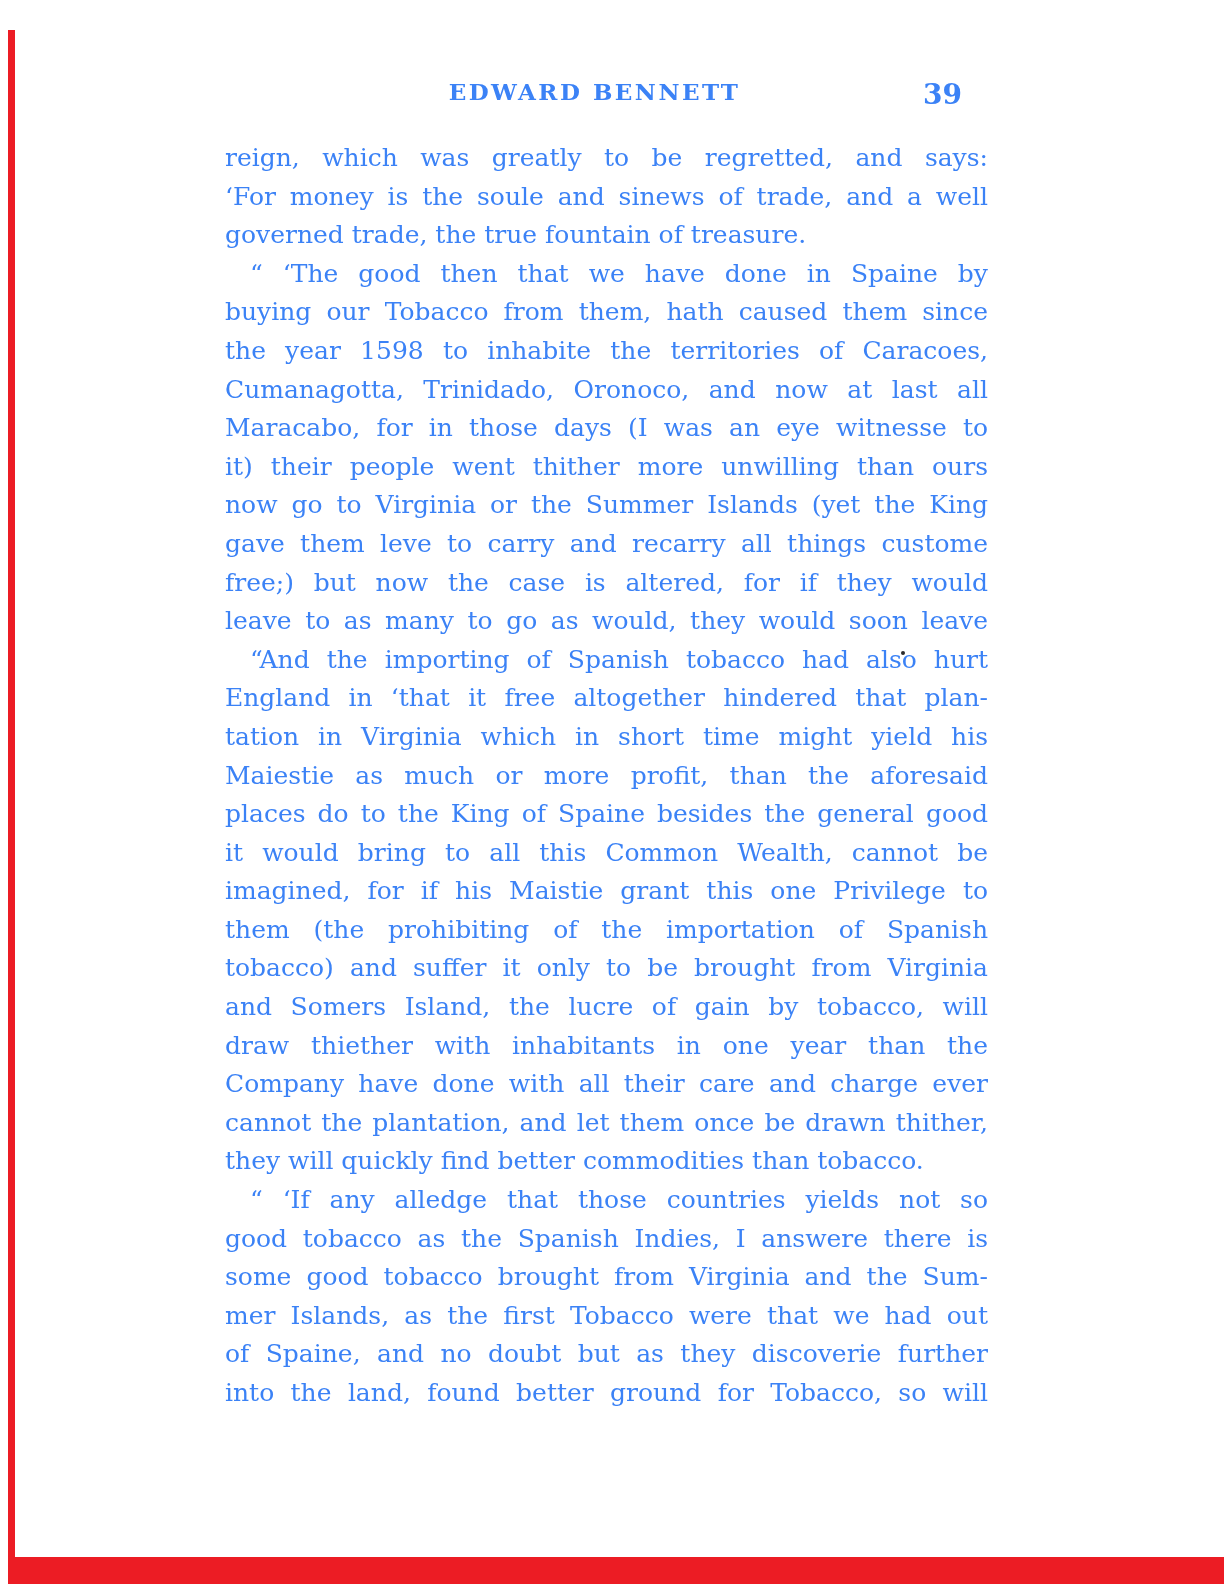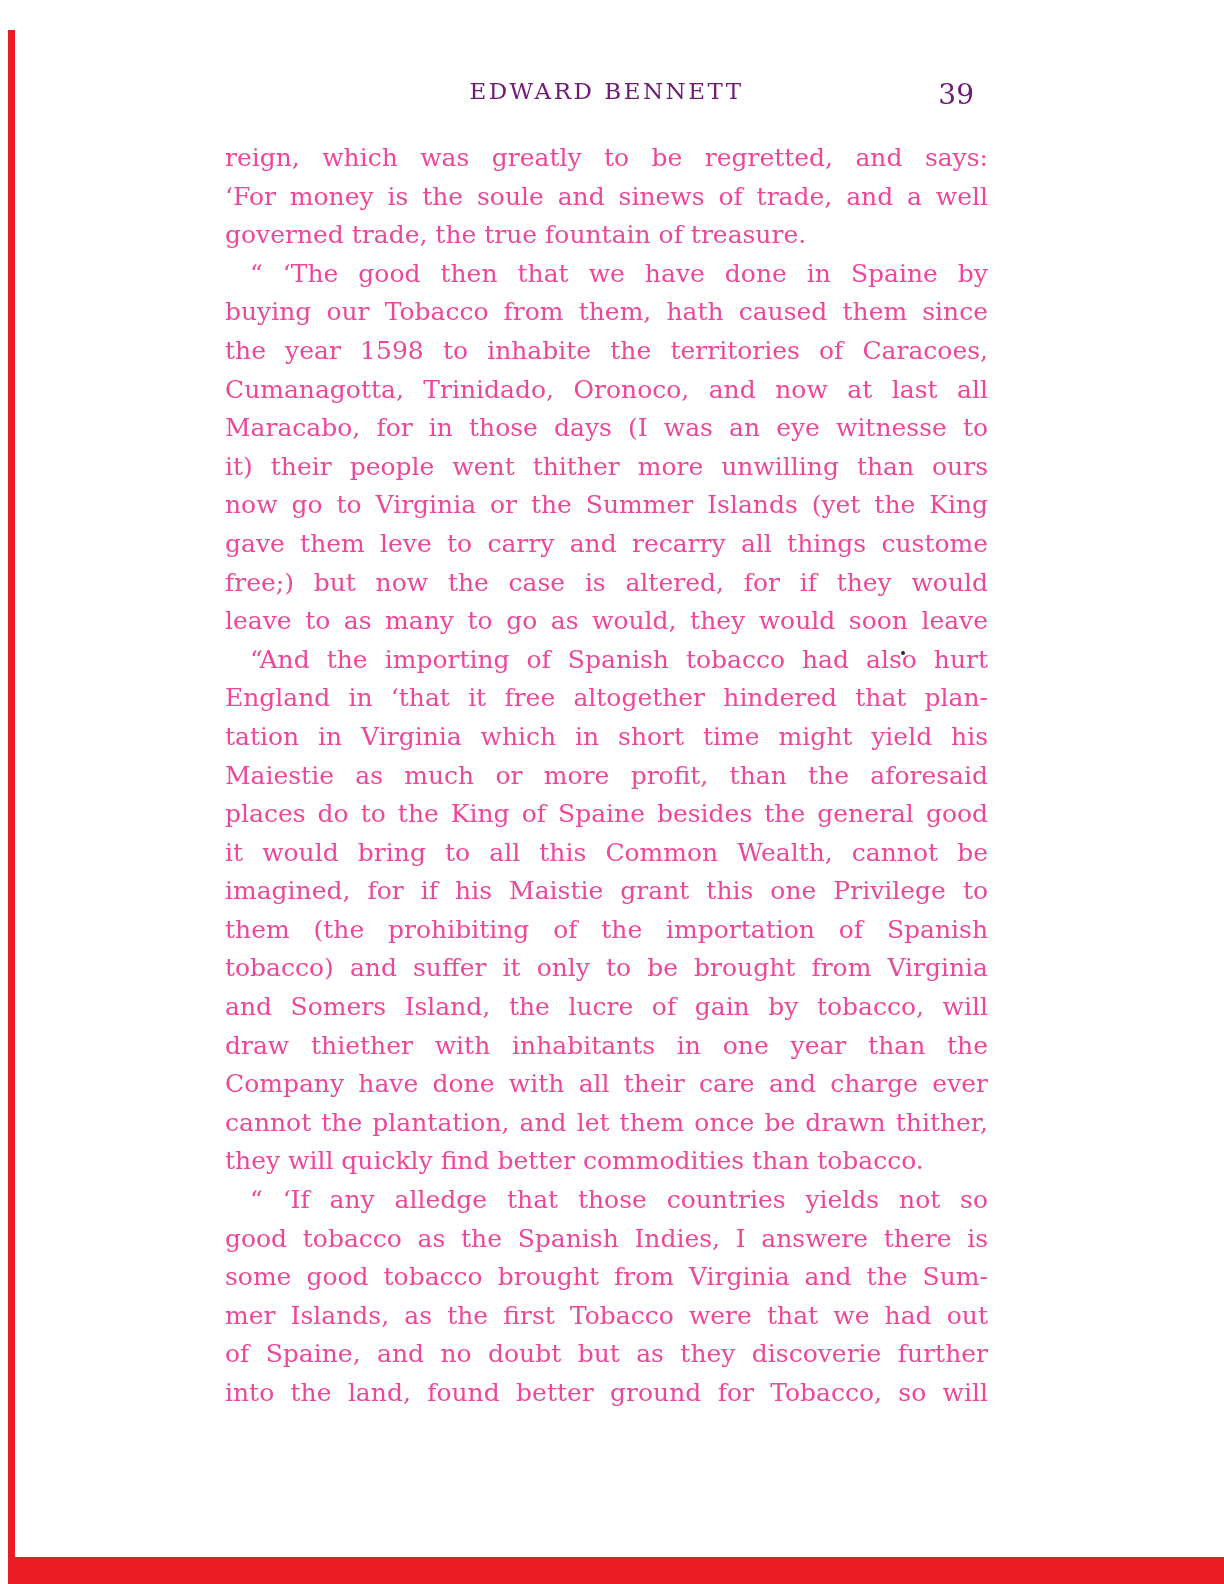--- a/index.html
+++ b/index.html
@@ -29,25 +29,26 @@
     height: 1554px;
   }
   .scan-edge-bottom {
     left: 8px;
     bottom: 0;
     width: 1216px;
     height: 27px;
   }
   .header {
     position: absolute;
-    left: 225px;
+    left: 213px;
     top: 78px;
     width: 763px;
     height: 32px;
-    color: #701a75;
+    color: #3b82f6;
+    font-weight: bold;
   }
   .running-title {
     position: absolute;
     left: 0;
     right: 0;
     top: 0;
     text-align: center;
     font-size: 23px;
     letter-spacing: 2.5px;
     white-space: nowrap;
@@ -58,21 +59,21 @@
     top: 0;
     font-size: 28px;
   }
   .body-text {
     position: absolute;
     left: 225px;
     top: 139px;
     width: 763px;
     font-size: 25px;
     line-height: 38.6px;
-    color: #ec4899;
+    color: #3b82f6;
   }
   .line {
     text-align: justify;
     text-align-last: justify;
   }
   .line.para-end {
     text-align-last: left;
   }
   .line.indent {
     text-indent: 25px;

